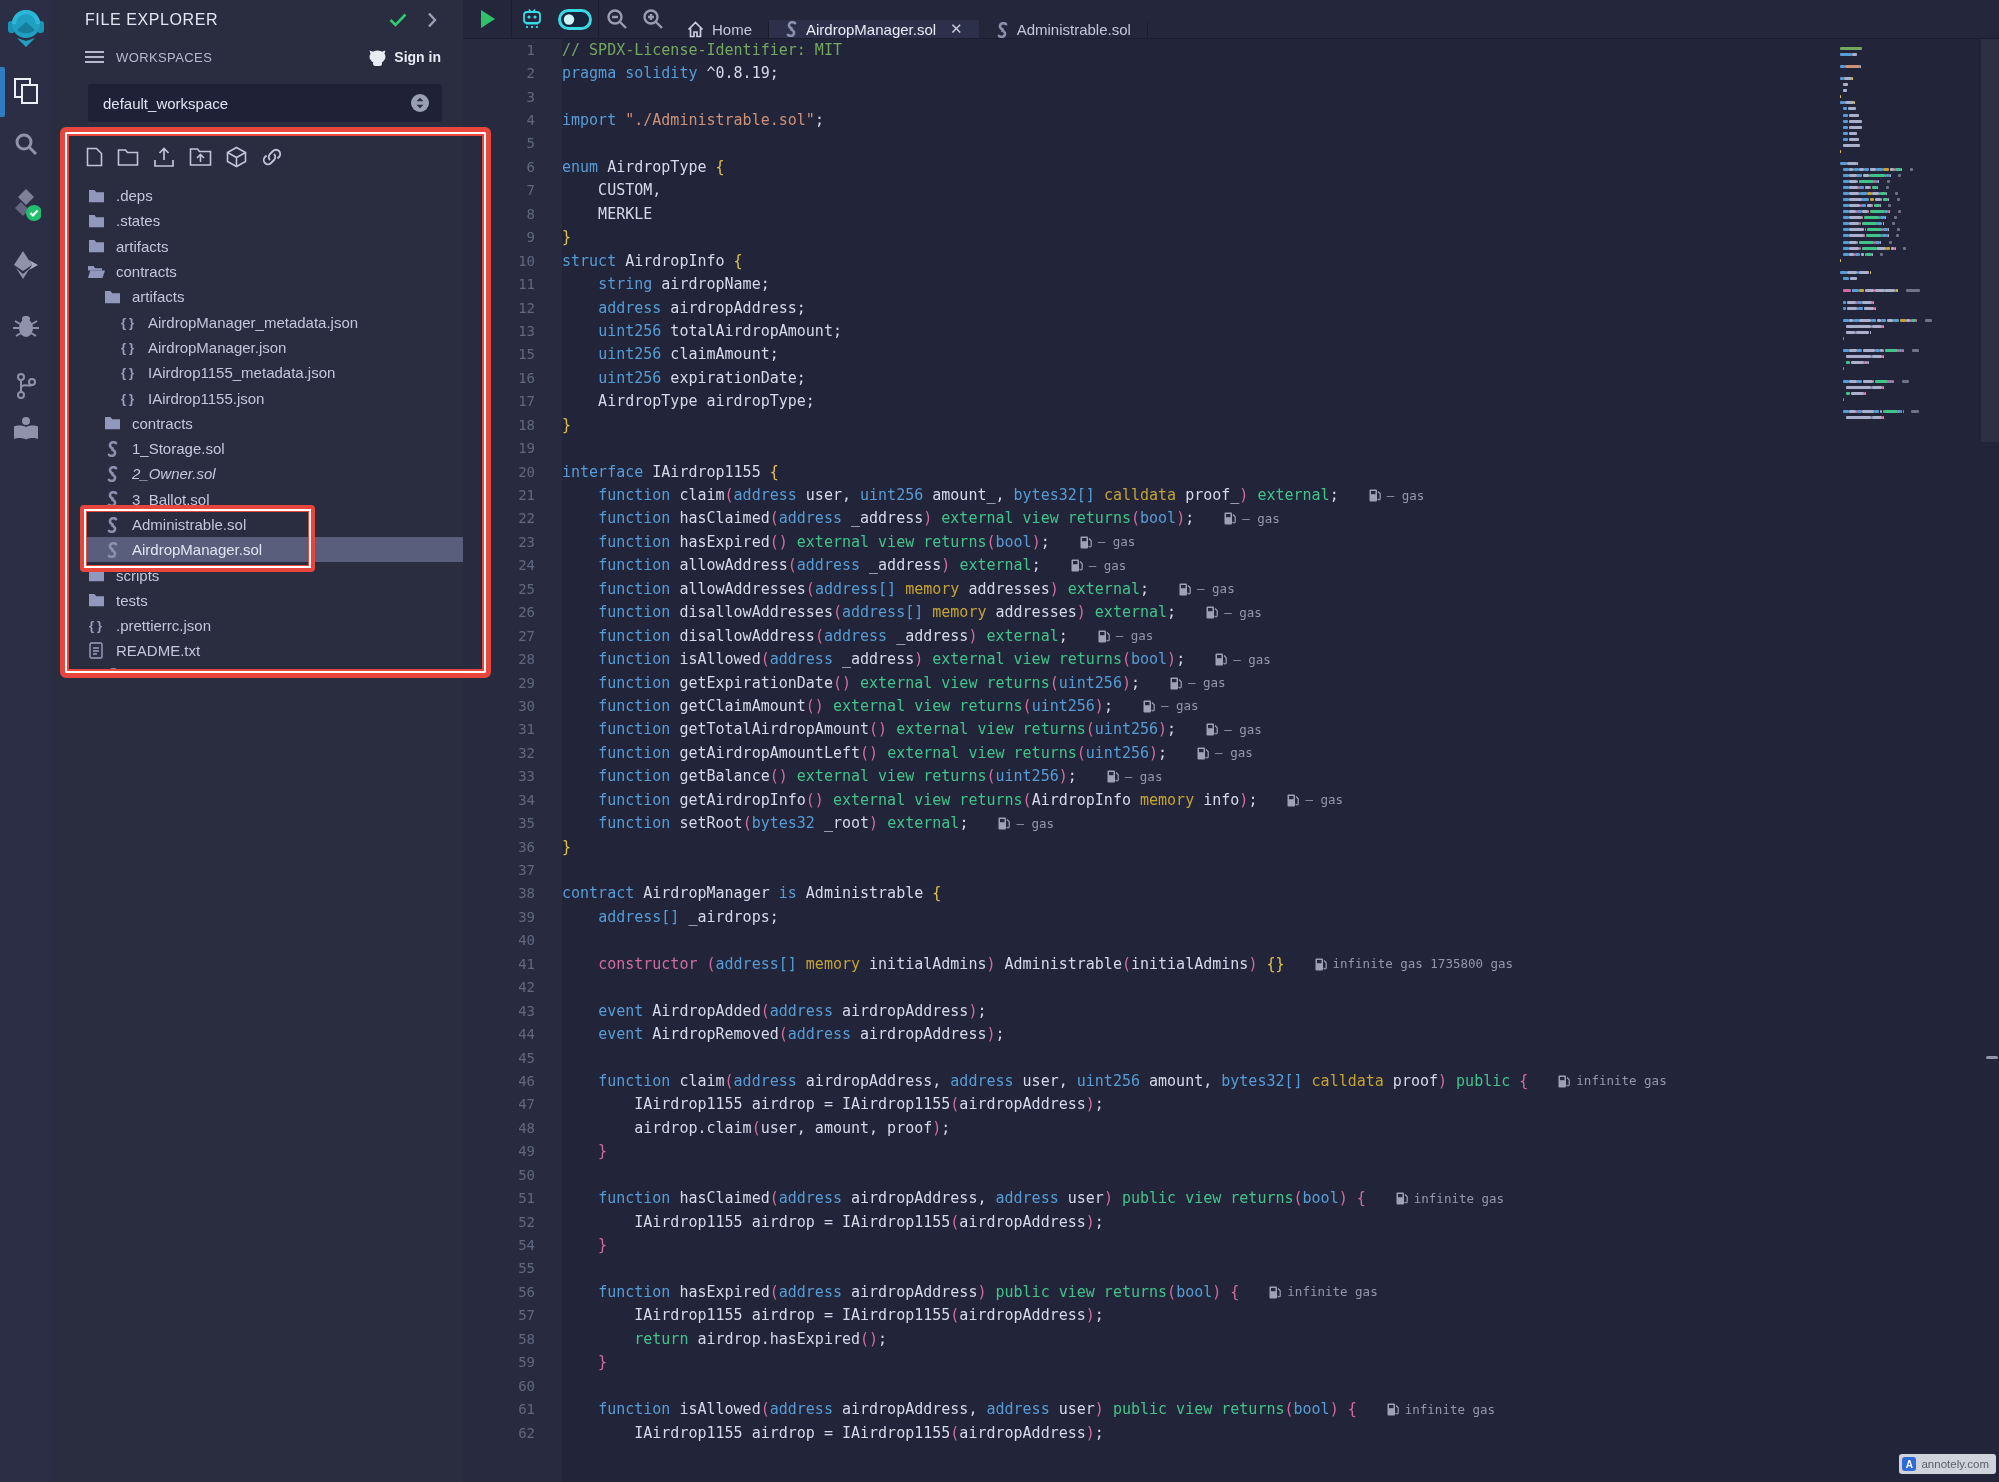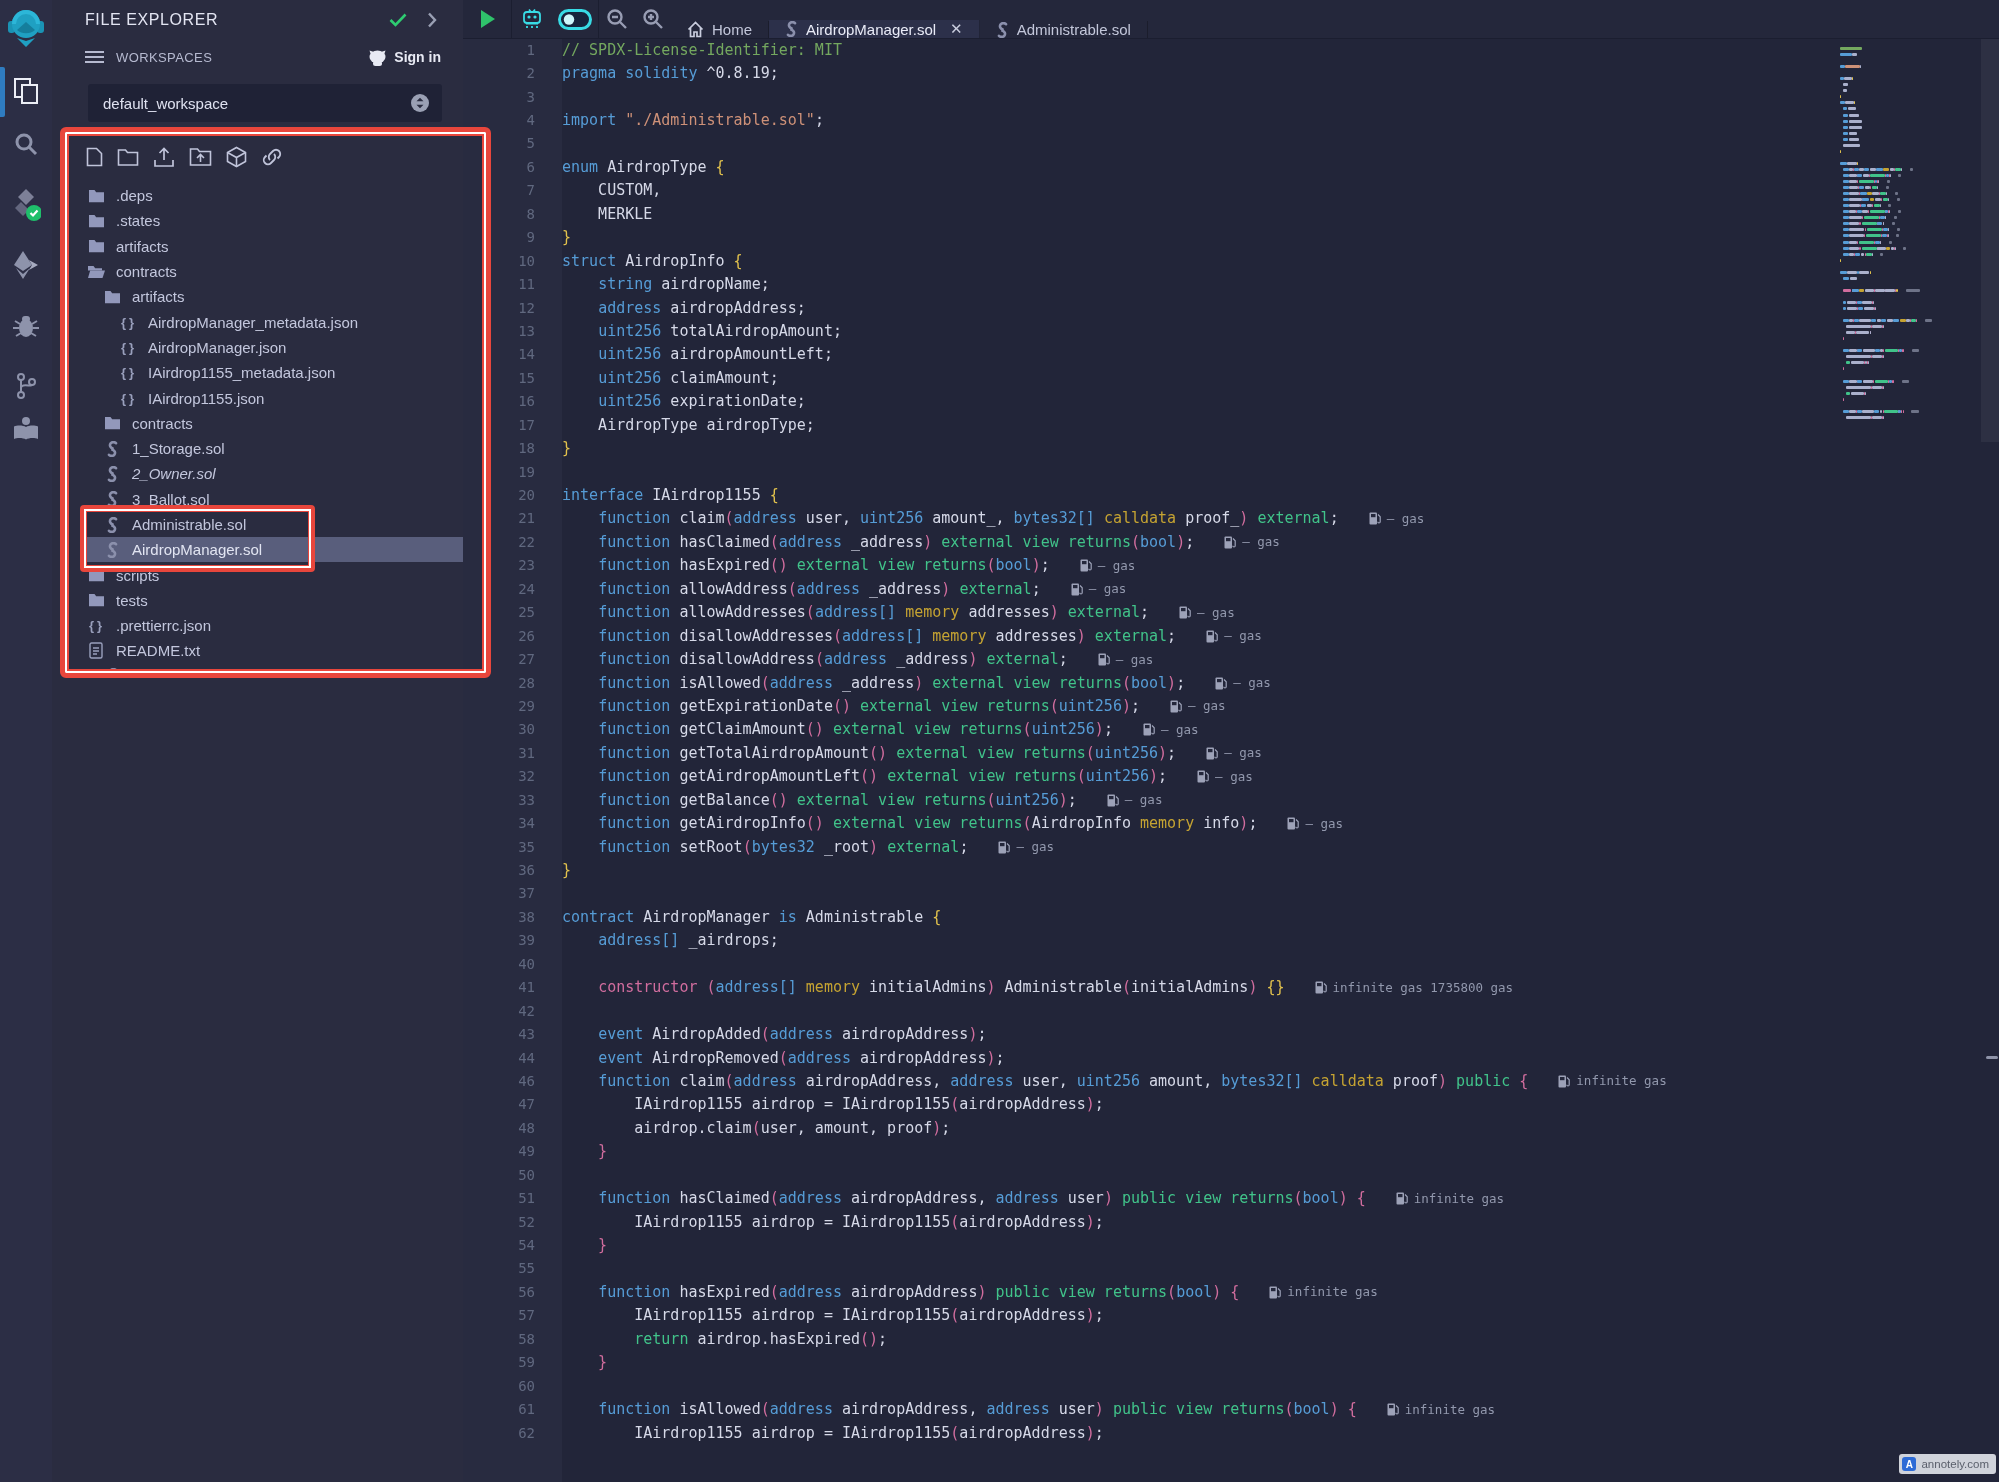--- a/index.html
+++ b/index.html
@@ -486,24 +486,20 @@
       </div>
       <div class="cl">
         <span class="ln">12</span>
         <span class="lc"><span class="tk-w">    </span><span class="tk-k">address</span><span class="tk-w"> airdropAddress;</span></span>
       </div>
       <div class="cl">
         <span class="ln">13</span>
         <span class="lc"><span class="tk-w">    </span><span class="tk-k">uint256</span><span class="tk-w"> totalAirdropAmount;</span></span>
       </div>
       <div class="cl">
-        <span class="ln">14</span>
-        <span class="lc"><span class="tk-w">    </span><span class="tk-k">uint256</span><span class="tk-w"> airdropAmountLeft;</span></span>
-      </div>
-      <div class="cl">
         <span class="ln">15</span>
         <span class="lc"><span class="tk-w">    </span><span class="tk-k">uint256</span><span class="tk-w"> claimAmount;</span></span>
       </div>
       <div class="cl">
         <span class="ln">16</span>
         <span class="lc"><span class="tk-w">    </span><span class="tk-k">uint256</span><span class="tk-w"> expirationDate;</span></span>
       </div>
       <div class="cl">
         <span class="ln">17</span>
         <span class="lc"><span class="tk-w">    AirdropType airdropType;</span></span>
@@ -736,20 +732,24 @@
         <span class="ln">42</span>
         <span class="lc"></span>
       </div>
       <div class="cl">
         <span class="ln">43</span>
         <span class="lc"><span class="tk-w">    </span><span class="tk-k">event</span><span class="tk-w"> AirdropAdded</span><span class="tk-m">(</span><span class="tk-k">address</span><span class="tk-w"> airdropAddress</span><span class="tk-m">)</span><span class="tk-w">;</span></span>
       </div>
       <div class="cl">
         <span class="ln">44</span>
         <span class="lc"><span class="tk-w">    </span><span class="tk-k">event</span><span class="tk-w"> AirdropRemoved</span><span class="tk-m">(</span><span class="tk-k">address</span><span class="tk-w"> airdropAddress</span><span class="tk-m">)</span><span class="tk-w">;</span></span>
+      </div>
+      <div class="cl">
+        <span class="ln">45</span>
+        <span class="lc"></span>
       </div>
       <div class="cl">
         <span class="ln">46</span>
         <span class="lc"><span class="tk-w">    </span><span class="tk-k">function</span><span class="tk-w"> claim</span><span class="tk-m">(</span><span class="tk-k">address</span><span class="tk-w"> airdropAddress, </span><span class="tk-k">address</span><span class="tk-w"> user, </span><span class="tk-k">uint256</span><span class="tk-w"> amount, </span><span class="tk-k">bytes32[]</span><span class="tk-w"> </span><span class="tk-o">calldata</span><span class="tk-w"> proof</span><span class="tk-m">)</span><span class="tk-w"> </span><span class="tk-g">public</span><span class="tk-w"> </span><span class="tk-m">{</span></span>
         <span class="gas">
           <svg width="12" height="14" viewBox="0 0 12 14">
             <rect x="0.5" y="1.5" width="7.5" height="12" rx="1" fill="#9da2b8"></rect>
             <rect x="2" y="3" width="4.5" height="3.2" fill="#24273b"></rect>
             <path d="M9 3.5 L11.2 5.8 V10.8 a1.2 1.2 0 0 1 -2.4 0" stroke="#9da2b8" stroke-width="1.2" fill="none"></path>
           </svg>

